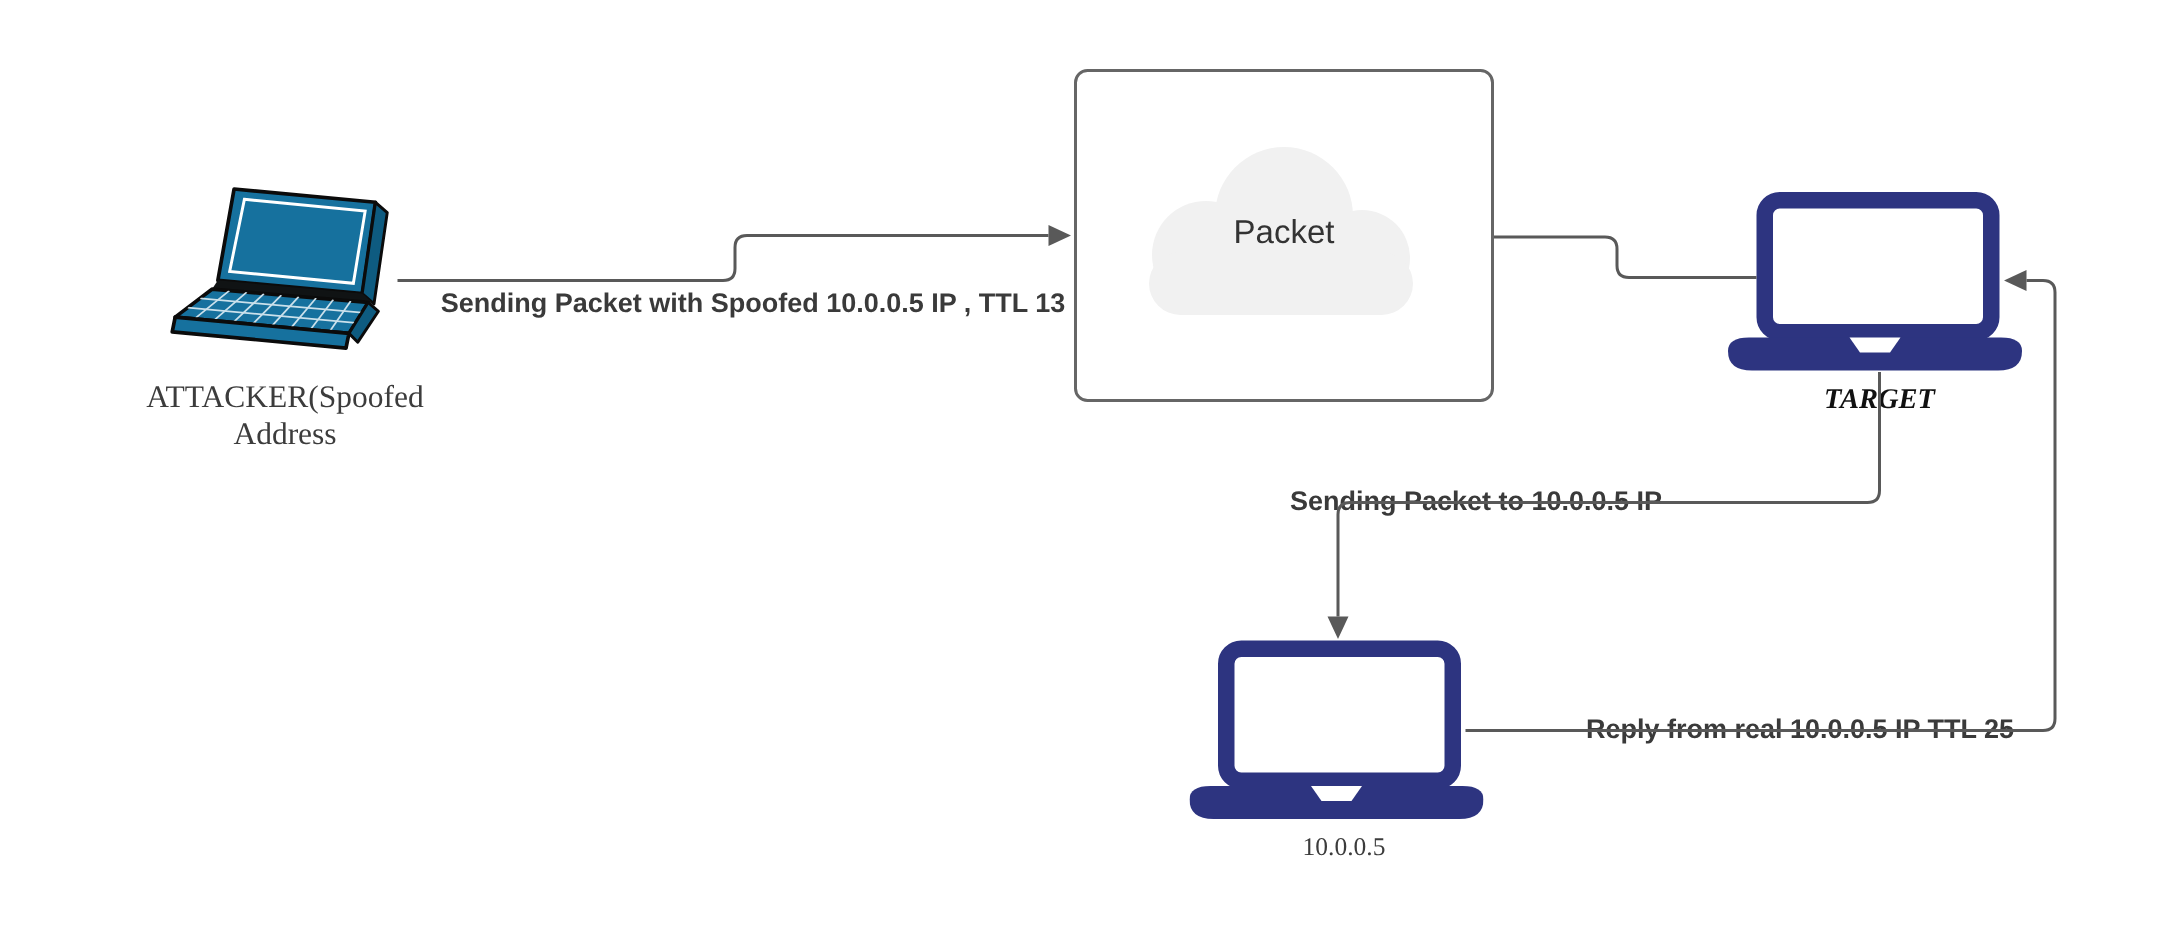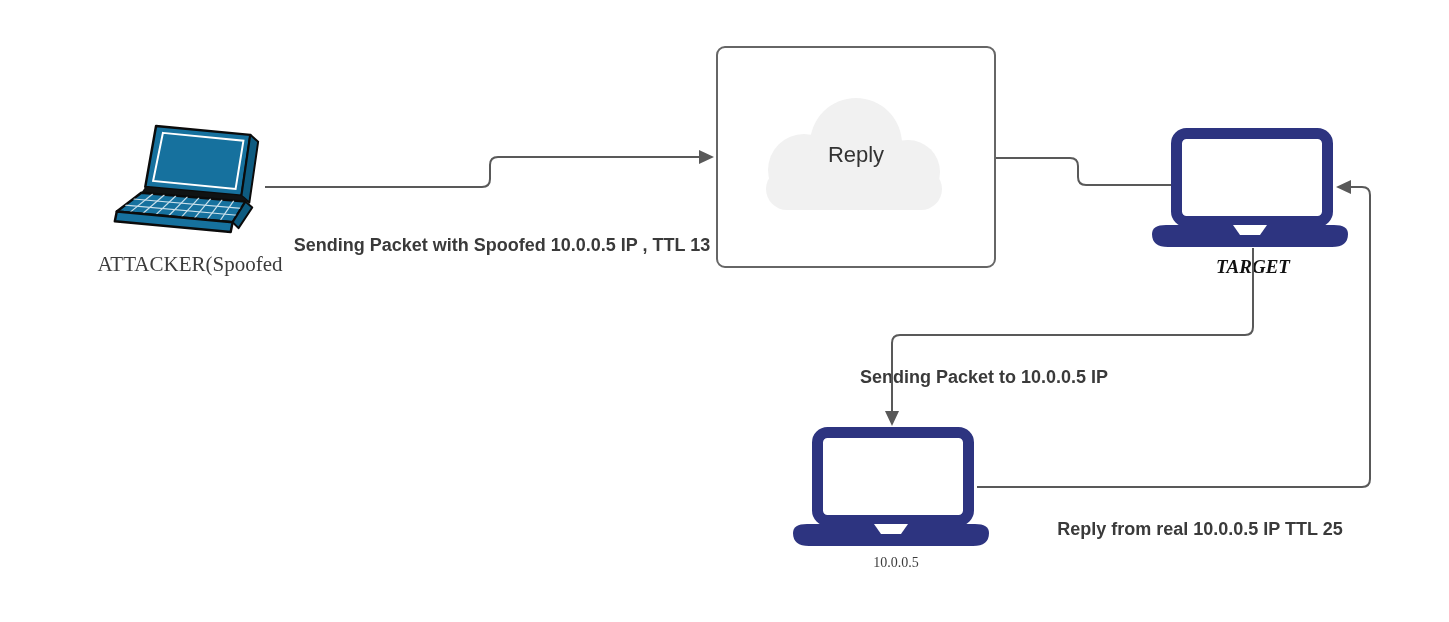--- a/index.html
+++ b/index.html
@@ -18,24 +18,24 @@
   }
   .cloud-text{
     left:856px;top:142px;transform:translateX(-50%);
     font-size:22px;color:var(--cloud-text);z-index:2;white-space:nowrap;
   }
   .node-label{
     text-align:center;color:var(--node-label);z-index:2;white-space:nowrap;font-family:Liberation Serif, serif;
   }
   .attacker-label{left:190px;top:252px;transform:translateX(-50%);font-size:21px;line-height:25px;}
   .target-label{left:1253px;top:256px;transform:translateX(-50%);font-size:19px;font-weight:bold;font-style:italic;color:var(--target-label);}
-  .realhost-label{left:896px;top:555px;transform:translateX(-50%);font-size:14px;}
+  .realhost-label{left:896px;top:555px;transform:translateX(-50%);font-size:17px;}
   .edge-label{
     position:absolute;transform:translateX(-50%);white-space:nowrap;
-    font-size:18px;font-weight:bold;color:var(--edge-label);z-index:2;margin-top:43px;
+    font-size:18px;font-weight:bold;color:var(--edge-label);z-index:2;
   }
   .edge-label-1{left:502px;top:192px;}
   .edge-label-3{left:984px;top:324px;}
   .edge-label-4{left:1200px;top:476px;}
   .icon{z-index:1;}
 </style>
 </head>
 <body>
 
 <div class="canvas">
@@ -69,34 +69,35 @@
         <line x1="131.2" y1="79" x2="116.9" y2="99.8"></line>
       </g>
 
       <polygon points="12,90 130,101 128,111 10,100" style="fill:var(--laptop-teal)" stroke="#0b0b0b" stroke-width="2.5" stroke-linejoin="round"></polygon>
 
       <polygon points="130,101 143,80 150,86 136,107" style="fill:var(--laptop-teal-dark)" stroke="#0b0b0b" stroke-width="2" stroke-linejoin="round"></polygon>
     </svg>
   </div>
   <div class="abs node-label attacker-label">
     <div>ATTACKER(Spoofed</div>
+    <div>Address</div>
   </div>
 
   <div class="abs cloud-box"></div>
   <div class="abs icon" style="left:752px;top:98px;width:204px;height:122px;">
     <svg width="204" height="122" viewBox="0 0 204 122">
       <g style="fill:var(--cloud-fill)">
         <circle cx="52" cy="72" r="36"></circle>
         <circle cx="104" cy="46" r="46"></circle>
         <circle cx="156" cy="74" r="32"></circle>
         <rect x="14" y="70" width="176" height="42" rx="21"></rect>
       </g>
     </svg>
   </div>
-  <div class="abs cloud-text">Reply</div>
+  <div class="abs cloud-text">Packet</div>
 
   <div class="abs icon" style="left:1152px;top:124px;width:196px;height:124px;">
     <svg width="196" height="124" viewBox="0 0 196 124">
       <rect x="24.5" y="9.5" width="151" height="88" rx="10" fill="#ffffff" style="stroke:var(--laptop-navy)" stroke-width="11"></rect>
       <path d="M14,101 H182 Q196,101 196,110 Q196,123 180,123 H16 Q0,123 0,110 Q0,101 14,101 Z" style="fill:var(--laptop-navy)"></path>
       <path d="M81,101 L115,101 L108,111 L88,111 Z" fill="#ffffff"></path>
     </svg>
   </div>
   <div class="abs node-label target-label">TARGET</div>
 

